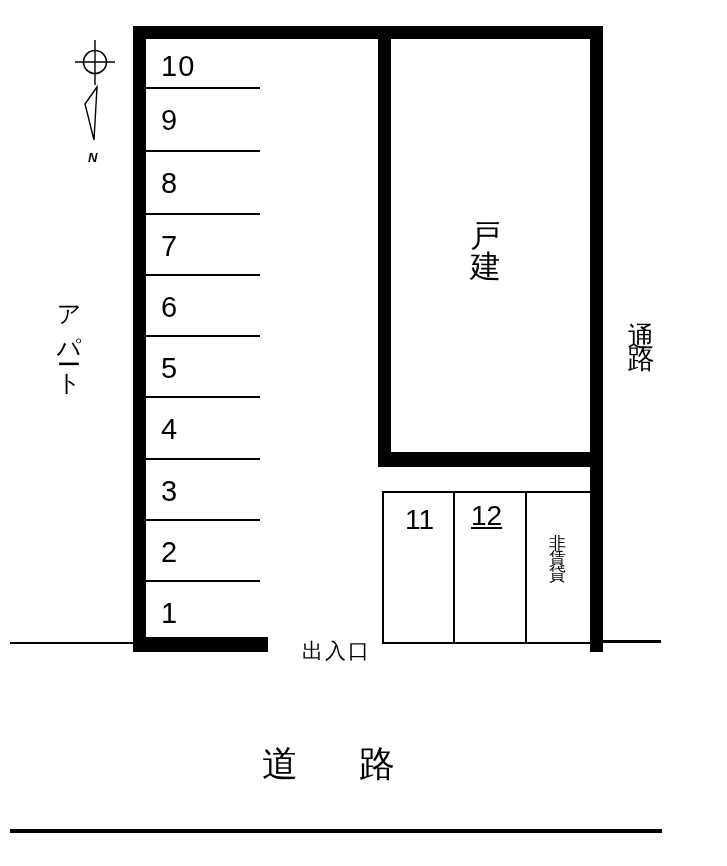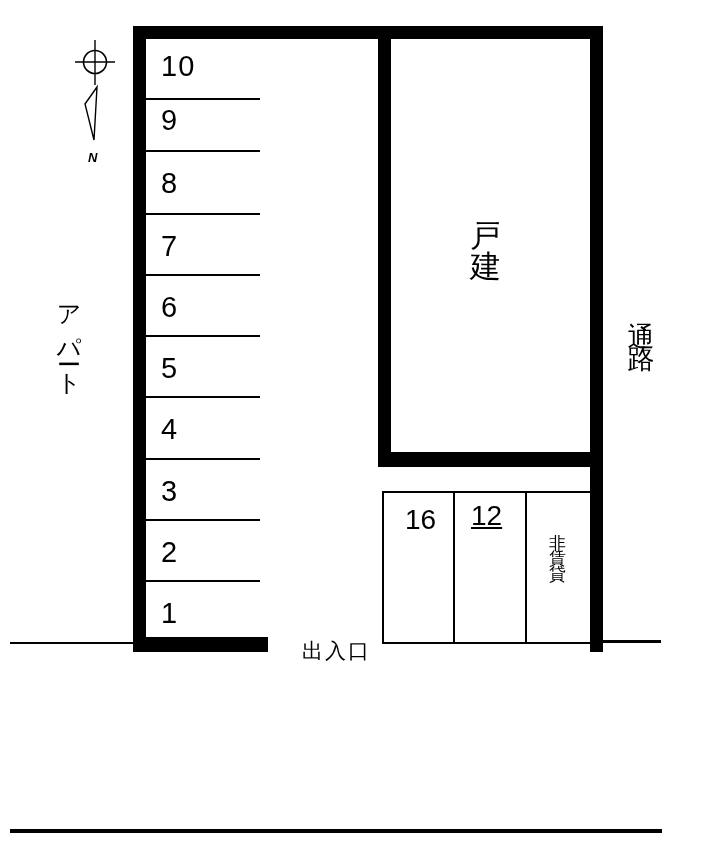--- a/index.html
+++ b/index.html
@@ -44,21 +44,21 @@
 
   <div class="vtext" style="left:57px;top:289px;font-size:24px;letter-spacing:4px;">アパート</div>
 
   <div class="wall" style="left:133px;top:26px;width:470px;height:13px;"></div>
   <div class="wall" style="left:133px;top:26px;width:13px;height:626px;"></div>
   <div class="wall" style="left:133px;top:637px;width:135px;height:15px;"></div>
   <div class="wall" style="left:378px;top:26px;width:13px;height:441px;"></div>
   <div class="wall" style="left:378px;top:452px;width:225px;height:15px;"></div>
   <div class="wall" style="left:590px;top:26px;width:13px;height:626px;"></div>
 
-  <div class="p-row sep" style="top:40px;height:60px;">
+  <div class="p-row sep" style="top:40px;height:49px;">
     <span class="p-num first">10</span>
     </div>
   <div class="p-row sep" style="top:89px;height:63px;">
     <span class="p-num">9</span>
     </div>
   <div class="p-row sep" style="top:152px;height:63px;">
     <span class="p-num">8</span>
     </div>
   <div class="p-row sep" style="top:215px;height:61px;">
     <span class="p-num">7</span>
@@ -82,25 +82,26 @@
     <span class="p-num">1</span>
     </div>
 
   <div class="vtext" style="left:470px;top:198px;font-size:31px;letter-spacing:28px;">戸建</div>
 
   <div class="vtext" style="left:627px;top:301px;font-size:27px;letter-spacing:23px;">通路</div>
 
   <div class="bbox"></div>
   <div class="bdiv" style="left:453px;"></div>
   <div class="bdiv" style="left:525px;"></div>
-  <div class="bnum" style="left:405px;top:506px;">16</div>
+  <div class="bnum" style="left:405px;top:506px;">11</div>
   <div class="bnum" style="left:471px;top:502px;text-decoration:underline;">12</div>
   <div class="vtext" style="left:549px;top:521px;font-size:17px;letter-spacing:15px;">非賃貸</div>
 
   <div class="line" style="left:10px;top:642px;width:123px;height:2px;"></div>
   <div class="line" style="left:603px;top:640px;width:58px;height:3px;"></div>
 
   <div class="htext" style="left:302px;top:640px;font-size:21px;letter-spacing:2px;">出入口</div>
 
+  <div class="htext" style="left:262px;top:746px;font-size:36px;letter-spacing:61px;">道路</div>
 
   <div class="line" style="left:10px;top:829px;width:652px;height:4px;"></div>
 
 </div>
 
 </body></html>

